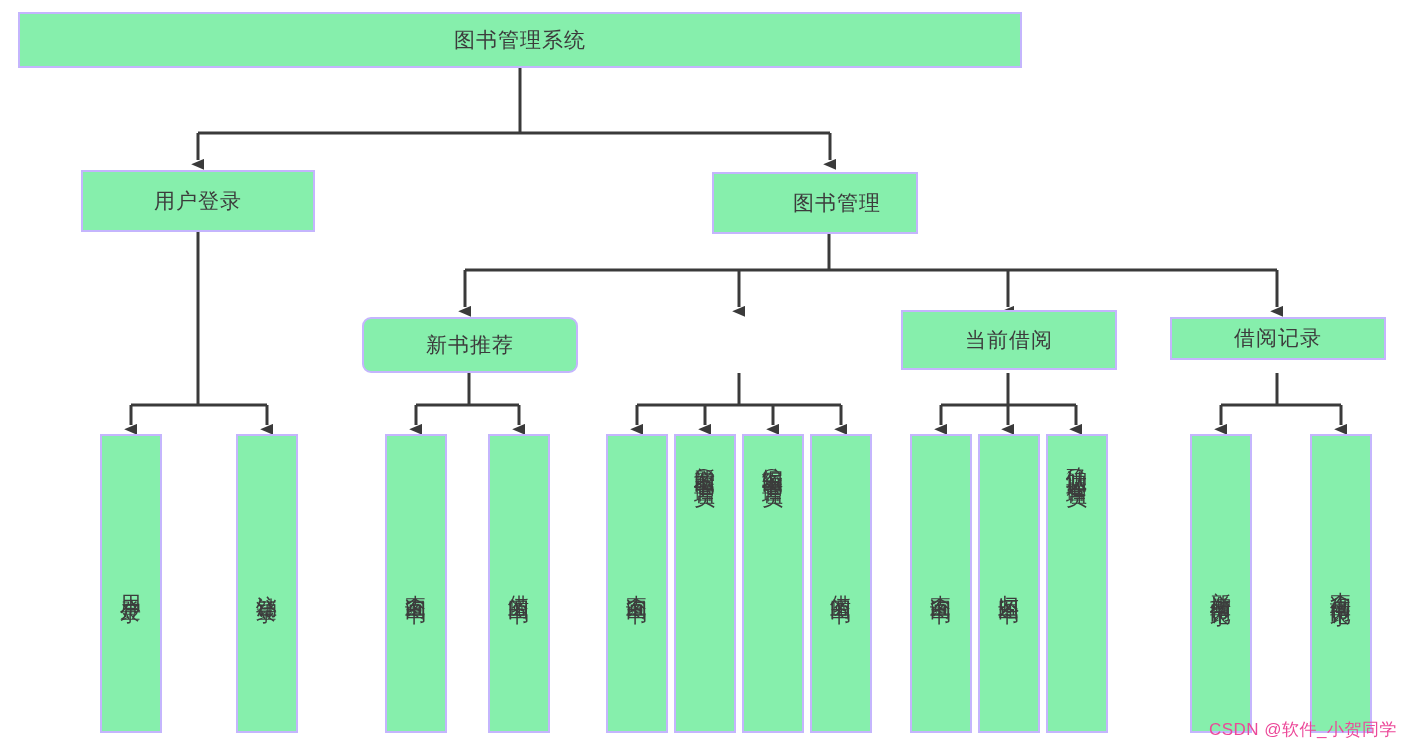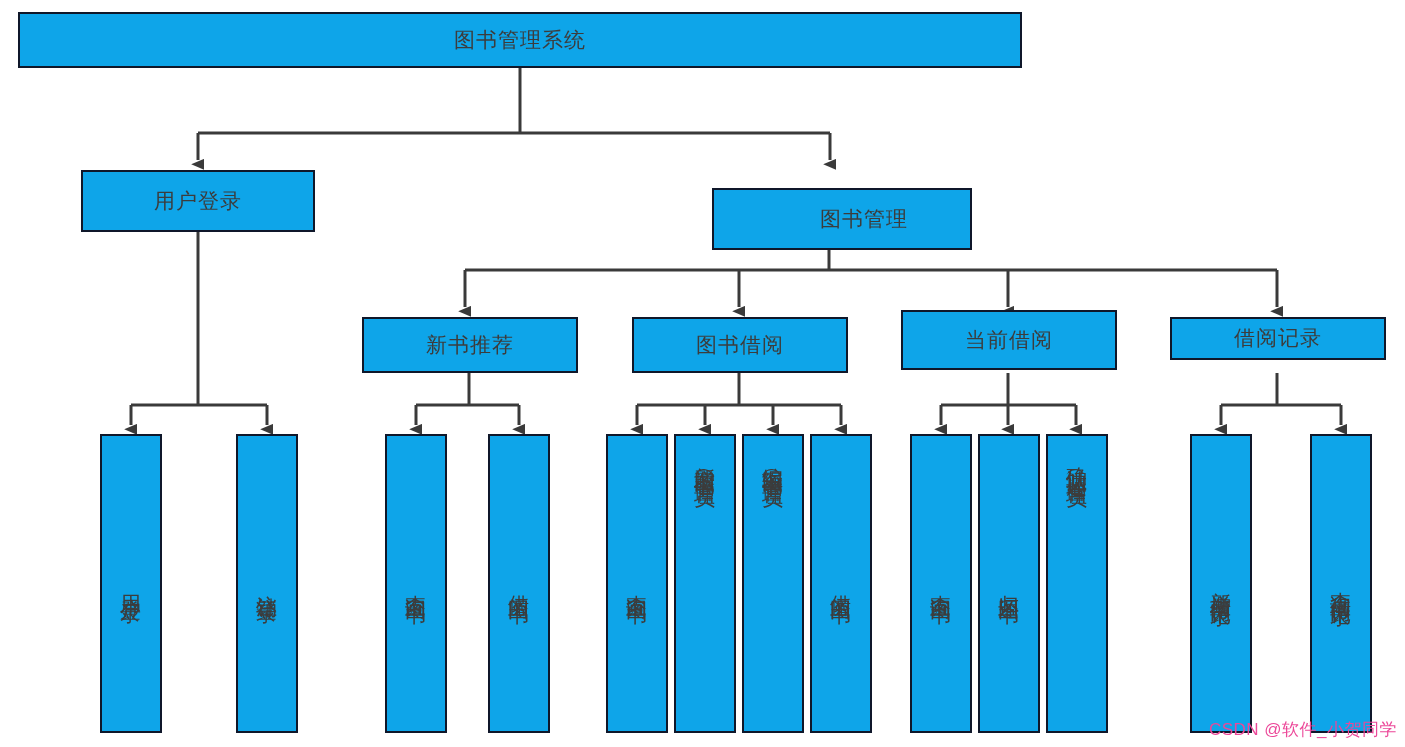--- a/index.html
+++ b/index.html
@@ -1,21 +1,21 @@
 <!DOCTYPE html>
 <html><head>
 <meta charset="utf-8">
 <style>
   html,body{margin:0;padding:0;background:#ffffff;}
   body{width:1405px;height:747px;overflow:hidden;
        font-family:"Liberation Sans","DejaVu Sans",sans-serif;}
   #stage{position:relative;width:1405px;height:747px;background:#fff;}
   svg#wires{position:absolute;left:0;top:0;width:1405px;height:747px;}
-  .node{position:absolute;box-sizing:border-box;background:#0ea5e9;
-        border:2px solid #0f172a;display:flex;align-items:center;
+  .node{position:absolute;box-sizing:border-box;background:#86efac;
+        border:2px solid #c4b5fd;display:flex;align-items:center;
         justify-content:center;color:#3c3c3c;}
   .node .lbl{font-size:21px;line-height:1.25;letter-spacing:1px;white-space:nowrap;}
   .node.vert{align-items:flex-start;justify-content:center;padding-top:14px;}
   .node.vert .lbl{writing-mode:vertical-rl;text-orientation:upright;
         font-size:21px;line-height:1.48;letter-spacing:3px;white-space:pre;}
   .node.vert.mid{align-items:center;padding-top:0;}
   .watermark{position:absolute;right:8px;bottom:6px;font-size:17px;
         color:#ec4899;letter-spacing:.5px;white-space:nowrap;}
 </style>
 </head>
@@ -73,29 +73,26 @@
     </g>
   </svg>
 
   <div class="node" style="left:18px;top:12px;width:1004px;height:56px;">
     <span class="lbl">图书管理系统</span>
   </div>
 
   <div class="node" style="left:81px;top:170px;width:234px;height:62px;">
     <span class="lbl">用户登录</span>
   </div>
-  <div class="node" style="left:712px;top:188px;width:260px;height:62px;padding-left:44px;">
+  <div class="node" style="left:712px;top:172px;width:206px;height:62px;padding-left:44px;">
     <span class="lbl">图书管理</span>
   </div>
 
-  <div class="node" style="left:362px;top:317px;width:216px;height:56px;">
+  <div class="node" style="left:362px;top:317px;width:216px;height:56px;border-radius:9px;">
     <span class="lbl">新书推荐</span>
-  </div>
-  <div class="node" style="left:632px;top:317px;width:216px;height:56px;">
-    <span class="lbl">图书借阅</span>
   </div>
   <div class="node" style="left:901px;top:310px;width:216px;height:60px;">
     <span class="lbl">当前借阅</span>
   </div>
   <div class="node" style="left:1170px;top:317px;width:216px;height:43px;">
     <span class="lbl">借阅记录</span>
   </div>
 
   <div class="node vert mid" style="left:100px;top:434px;width:62px;height:299px;">
     <span class="lbl">用户登录</span>

